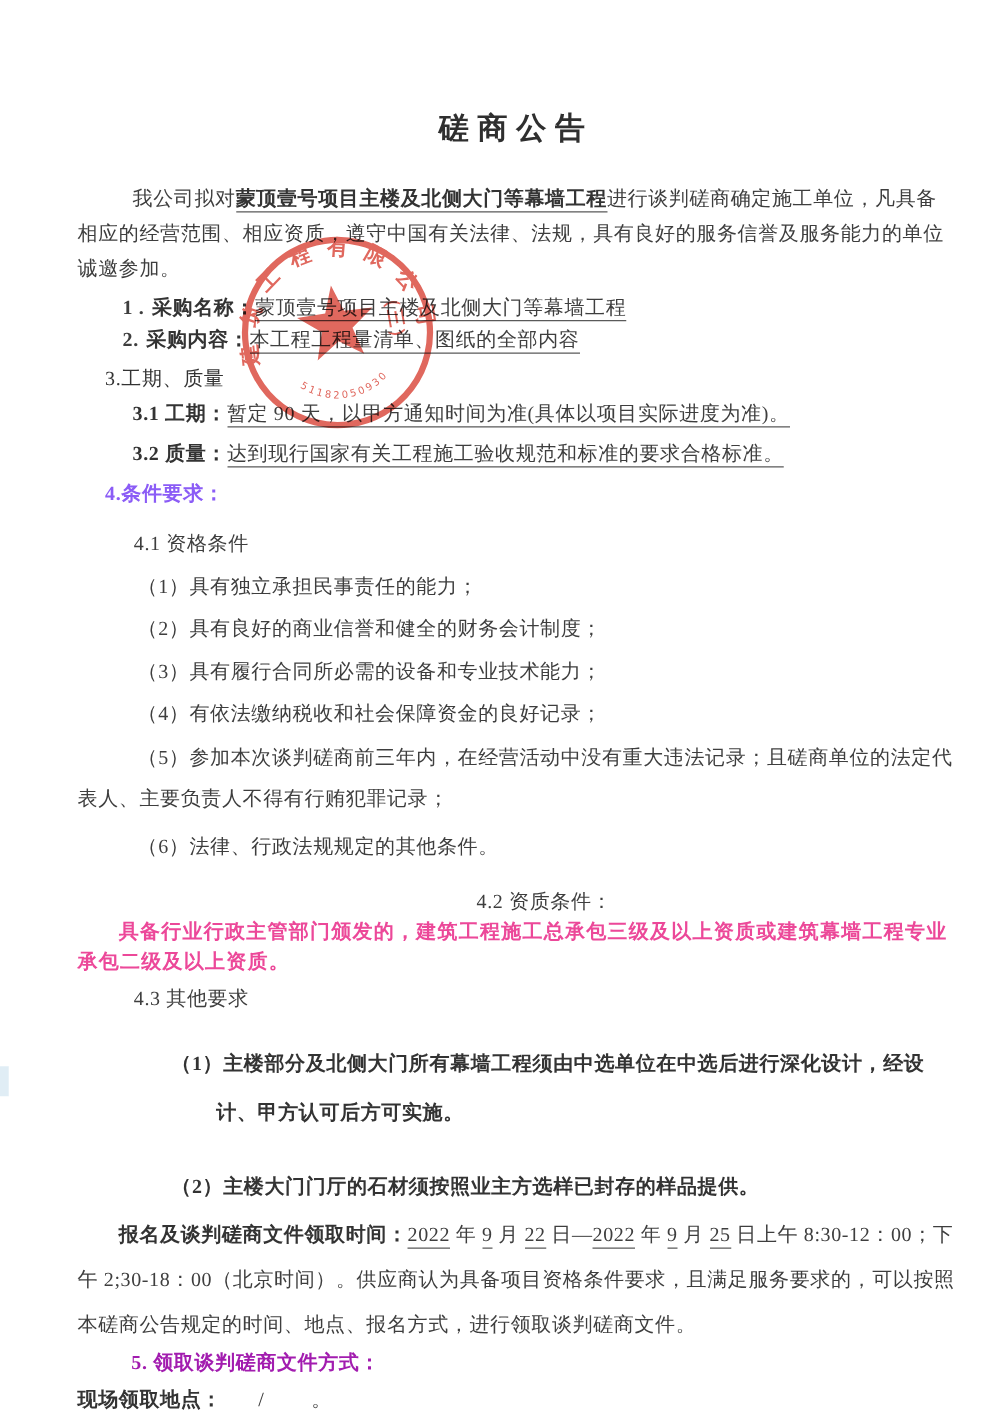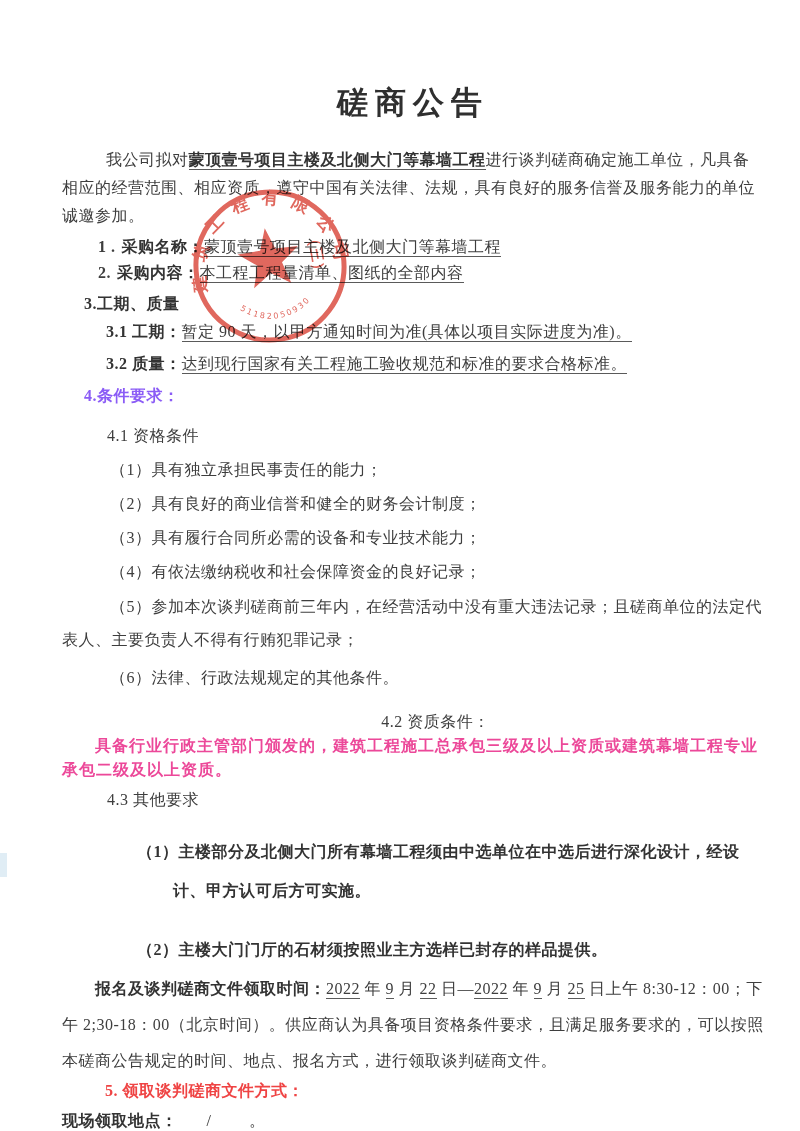--- a/index.html
+++ b/index.html
@@ -11,50 +11,50 @@
     box-sizing:border-box;
     padding:82px 36px 0 62px;
     font-family:"Liberation Serif","DejaVu Serif",serif;
     color:#3e3e3e;
     font-size:16px;
     letter-spacing:0.5px;
   }
   .title{
     text-align:center;
     font-weight:bold;
-    font-size:31px;
+    font-size:24px;
     letter-spacing:7px;
     color:#2f2f2f;
     line-height:42px;
     margin:0;
   }
   p{margin:0;}
   .intro{
     margin-top:22px;
     line-height:28px;
     text-indent:44px;
   }
   .b{font-weight:bold;color:#333;font-family:Liberation Serif, serif;}
   .u{border-bottom:1.5px solid #5a5a5a;padding-bottom:1px;}
   .bu{font-weight:bold;color:#333;border-bottom:1.5px solid #5a5a5a;padding-bottom:1px;}
   .item12{margin-left:36px;line-height:26px;}
   .item12 .num{font-weight:bold;margin-right:6px;}
-  .h3{margin-left:22px;margin-top:6px;line-height:24px;font-weight:bold;color:#333;}
+  .h3{margin-left:22px;margin-top:6px;line-height:24px;font-weight:normal;color:#333;}
   .sub3{margin-left:44px;margin-top:4px;line-height:24px;}
   .sub3 + .sub3{margin-top:8px;}
   .h4{margin-left:22px;margin-top:8px;line-height:24px;font-weight:bold;color:#8b5cf6;}
   .h41{margin-left:45px;margin-top:16px;line-height:24px;}
   .cond{line-height:24px;margin-top:10px;text-indent:48px;}
   .cond.wrap2{line-height:33px;margin-top:6px;}
   .h42{margin-left:45px;margin-top:20px;line-height:24px;text-align:center;}
   .p42{line-height:24px;text-indent:33px;font-weight:bold;color:#ec4899;letter-spacing:1px;}
   .h43{margin-left:45px;margin-top:6px;line-height:24px;}
   .sub43{margin-left:75px;padding-left:36px;text-indent:-36px;line-height:39px;margin-top:20px;font-weight:bold;color:#333;}
   .pickup{margin-top:2px;line-height:36px;text-indent:33px;}
-  .h5{margin-left:43px;line-height:24px;font-weight:bold;color:#ef4444;}
+  .h5{margin-left:43px;line-height:24px;font-weight:bold;color:#a21caf;}
   .loc{margin-top:6px;line-height:24px;font-weight:bold;color:#333;}
   .loc .blank{display:inline-block;min-width:96px;text-align:center;border-bottom:1.5px solid #5a5a5a;font-weight:normal;}
   .pagenum{margin-top:8px;text-align:center;line-height:22px;letter-spacing:3px;color:#4a4a4a;}
   .seal{
     position:absolute;
     left:190px;top:186px;
     width:160px;height:160px;
     opacity:0.82;
     mix-blend-mode:multiply;
     transform:rotate(-8deg);

